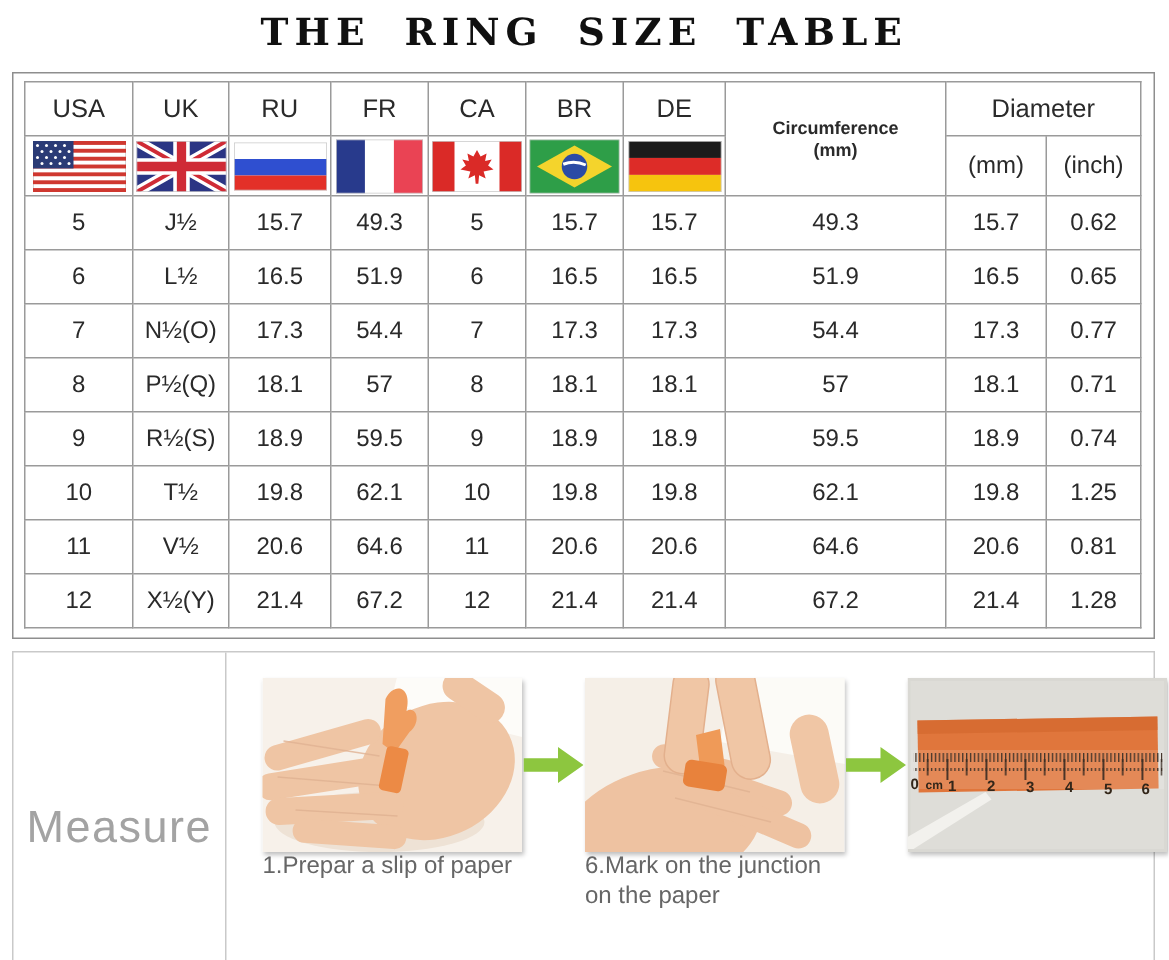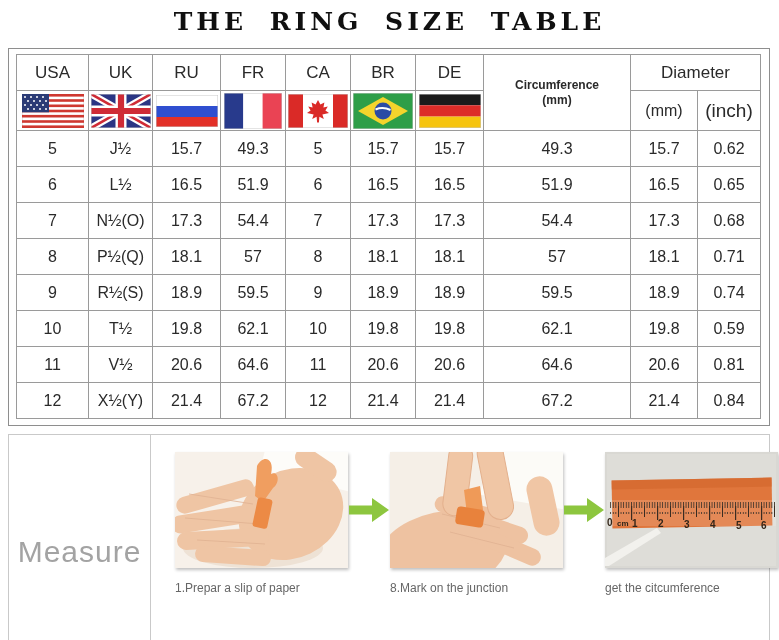--- a/index.html
+++ b/index.html
@@ -46,21 +46,21 @@
     display: flex; align-items: center; justify-content: center;
   }
   .measure-label { font-size: 30px; color: #a3a3a3; letter-spacing: 1px; }
   .steps { flex: 1; display: flex; align-items: flex-start; padding: 17px 0 0 11px; }
   .step { width: 173px; flex: 0 0 173px; }
   .photo {
     width: 173px; height: 116px; display: block;
     box-shadow: 1px 2px 3px rgba(0,0,0,0.25);
     background: #fff;
   }
-  .caption { margin-top: 13px; font-size: 12px; color: #666; line-height: 1.28; }
+  .caption { font-size: 16px; color: #666; line-height: 1.28; }
   .caption span { display: block; }
   .arrow { flex: 0 0 auto; margin: 46px 1px 0 1px; }
 </style>
 </head>
 <body>
 
 <div class="title">THE RING SIZE TABLE</div>
 
 <div class="table-wrap">
   <table class="size-table">
@@ -175,21 +175,21 @@
         </td>
         <td>
           <svg class="flag" width="62" height="34" viewBox="0 0 62 34">
             <rect x="0" y="0" width="62" height="11.3" fill="#1b1b1b"></rect>
             <rect x="0" y="11.3" width="62" height="11.3" fill="#dd2c28"></rect>
             <rect x="0" y="22.6" width="62" height="11.4" fill="#f6c40e"></rect>
             <rect width="62" height="34" fill="none" stroke="#c9c9c9" stroke-width="1"></rect>
           </svg>
         </td>
         <td style="font-size:16px">(mm)</td>
-        <td style="font-size:19px">(inch)</td>
+        <td style="font-size:16px">(inch)</td>
       </tr>
     </thead>
     <tbody>
         <tr>
           <td>5</td>
           <td>J½</td>
           <td>15.7</td>
           <td>49.3</td>
           <td>5</td>
           <td>15.7</td>
@@ -213,21 +213,21 @@
         <tr>
           <td>7</td>
           <td>N½(O)</td>
           <td>17.3</td>
           <td>54.4</td>
           <td>7</td>
           <td>17.3</td>
           <td>17.3</td>
           <td>54.4</td>
           <td>17.3</td>
-          <td>0.68</td>
+          <td>0.77</td>
         </tr>
         <tr>
           <td>8</td>
           <td>P½(Q)</td>
           <td>18.1</td>
           <td>57</td>
           <td>8</td>
           <td>18.1</td>
           <td>18.1</td>
           <td>57</td>
@@ -249,21 +249,21 @@
         <tr>
           <td>10</td>
           <td>T½</td>
           <td>19.8</td>
           <td>62.1</td>
           <td>10</td>
           <td>19.8</td>
           <td>19.8</td>
           <td>62.1</td>
           <td>19.8</td>
-          <td>0.59</td>
+          <td>1.25</td>
         </tr>
         <tr>
           <td>11</td>
           <td>V½</td>
           <td>20.6</td>
           <td>64.6</td>
           <td>11</td>
           <td>20.6</td>
           <td>20.6</td>
           <td>64.6</td>
@@ -273,21 +273,21 @@
         <tr>
           <td>12</td>
           <td>X½(Y)</td>
           <td>21.4</td>
           <td>67.2</td>
           <td>12</td>
           <td>21.4</td>
           <td>21.4</td>
           <td>67.2</td>
           <td>21.4</td>
-          <td>0.84</td>
+          <td>1.28</td>
         </tr>
       </tbody>
   </table>
 </div>
 
 <div class="measure-box">
   <div class="measure-cell">
     <span class="measure-label">Measure</span>
   </div>
   <div class="steps">
@@ -338,21 +338,22 @@
             <path d="M60,80 L124,96"></path>
         </g>
         <g fill="#f0c6a5" stroke="#e3b08d" stroke-width="1">
           <rect x="56" y="-8" width="24" height="72" rx="12" transform="rotate(7 68 26)"></rect>
           <rect x="92" y="-12" width="26" height="80" rx="13" transform="rotate(-11 105 26)"></rect>
         </g>
         <path d="M74,38 L90,34 L93,58 L77,62 Z" fill="#ef9a58"></path>
         <rect x="66" y="56" width="28" height="18" rx="4" fill="#e8823c" transform="rotate(9 80 65)"></rect>
       </svg>
       <div class="caption">
-        <span>8.Mark on the junction</span>
+        <span>6.Mark on the junction</span>
+        <span>on the paper</span>
       </div>
     </div>
 
     <svg class="arrow" width="40" height="24" viewBox="0 0 40 24">
       <polygon points="0,7.5 23,7.5 23,0 40,12 23,24 23,16.5 0,16.5" fill="#8dc63f"></polygon>
     </svg>
 
     <div class="step">
       <svg class="photo" viewBox="0 0 173 116">
         <defs>
@@ -377,18 +378,17 @@
           <text x="27" y="75">1</text>
           <text x="53" y="75">2</text>
           <text x="79" y="76">3</text>
           <text x="105" y="76">4</text>
           <text x="131" y="77">5</text>
           <text x="156" y="77">6</text>
         </g>
         <polygon points="0,106 52,76 56,81 4,114 0,114" fill="#f2f1ed"></polygon>
       </svg>
       <div class="caption">
-        <span>get the citcumference</span>
       </div>
     </div>
 
   </div>
 </div>
 
 </body></html>

